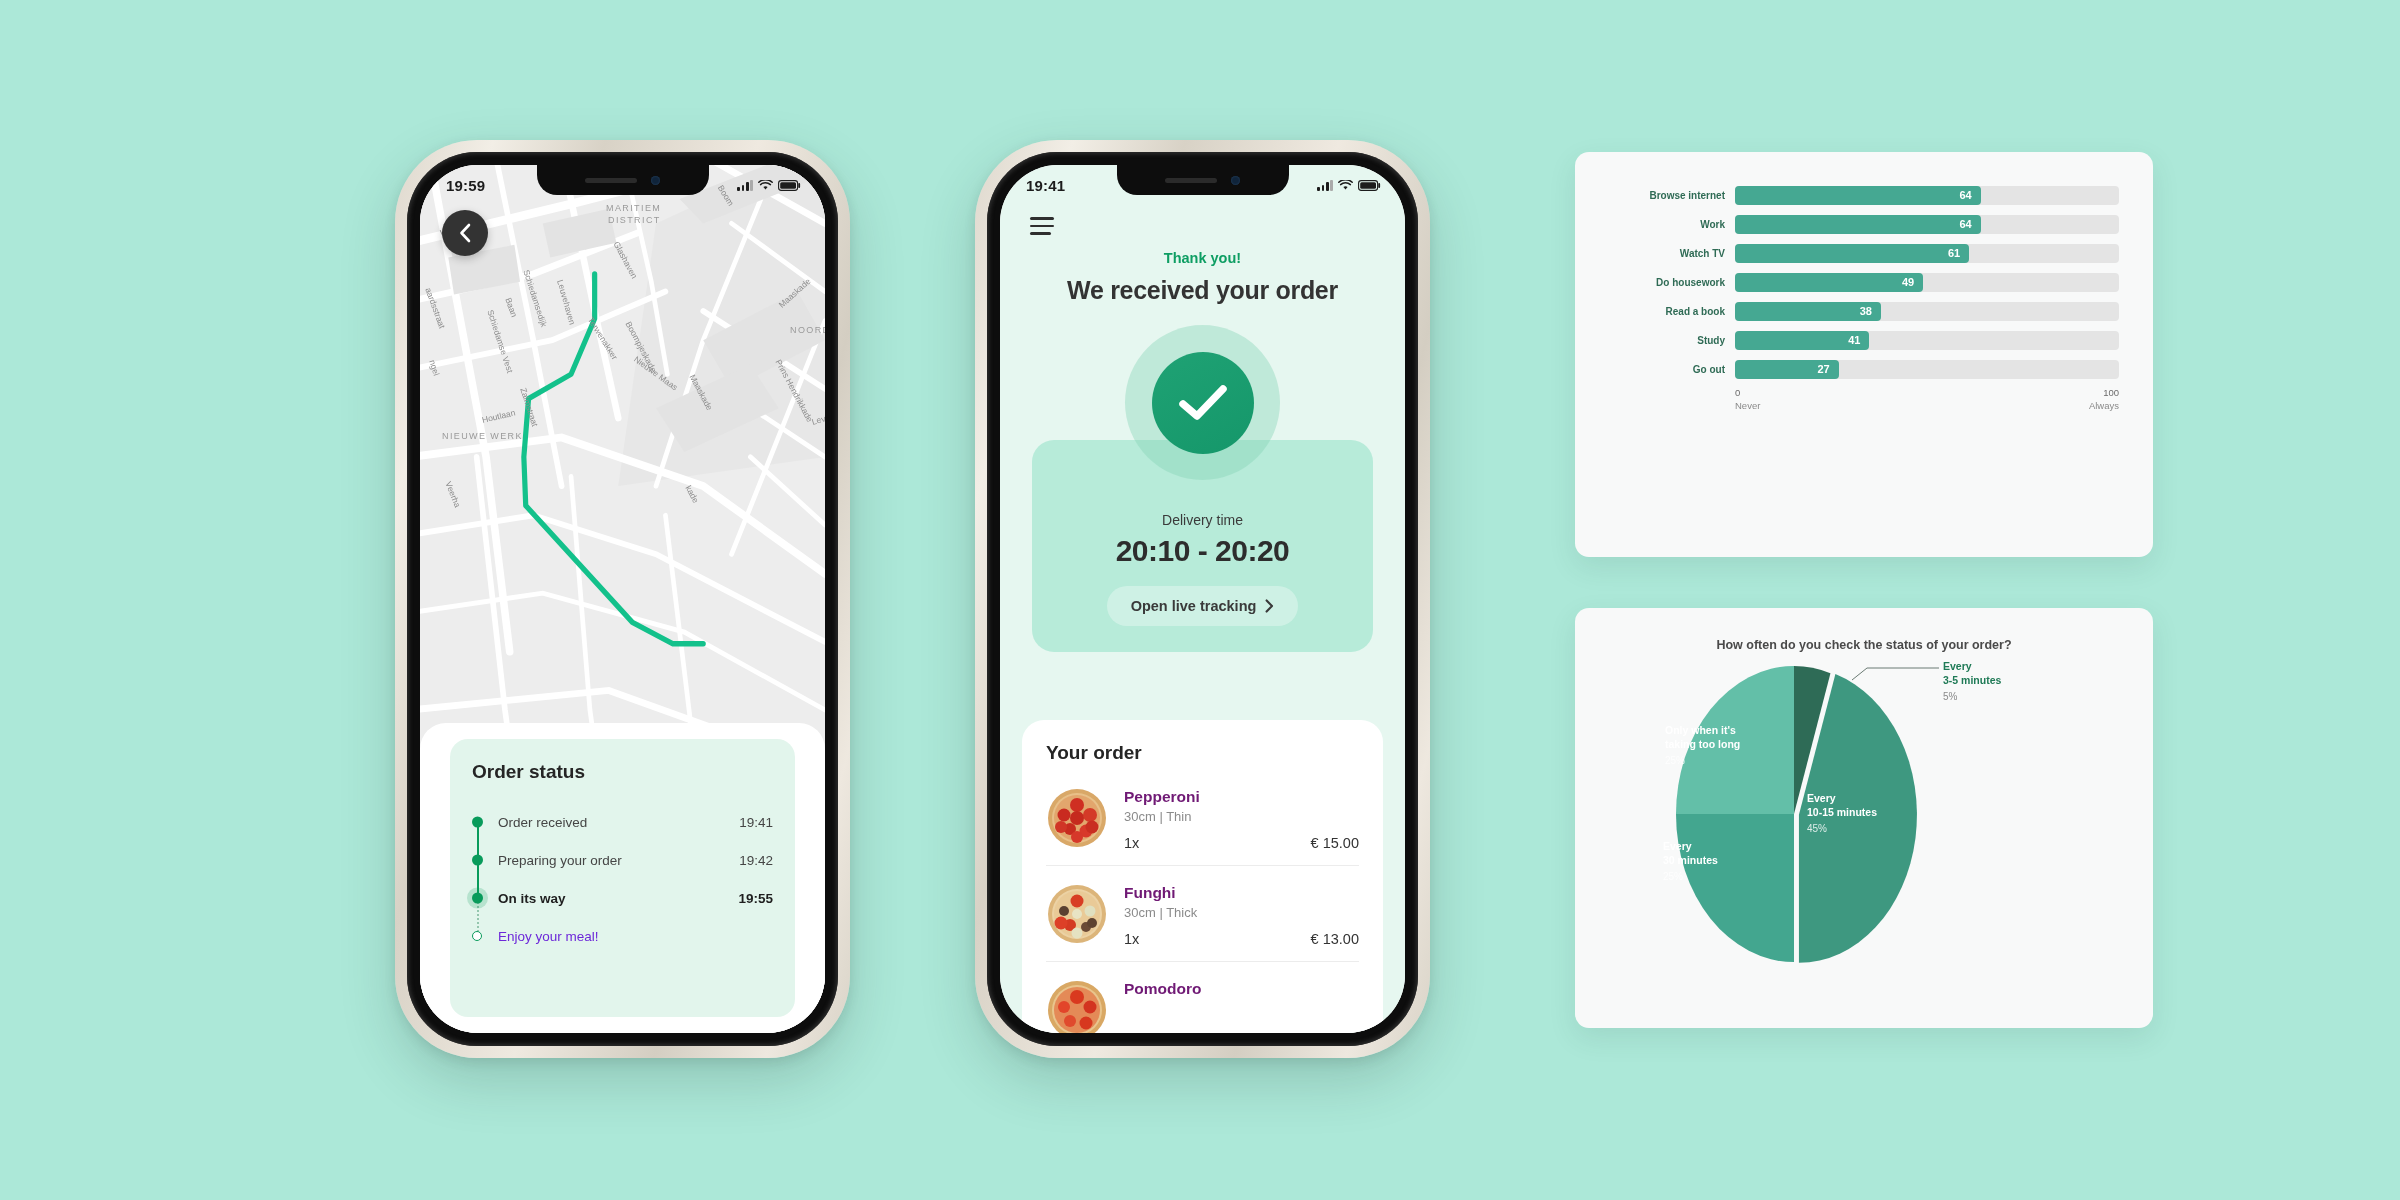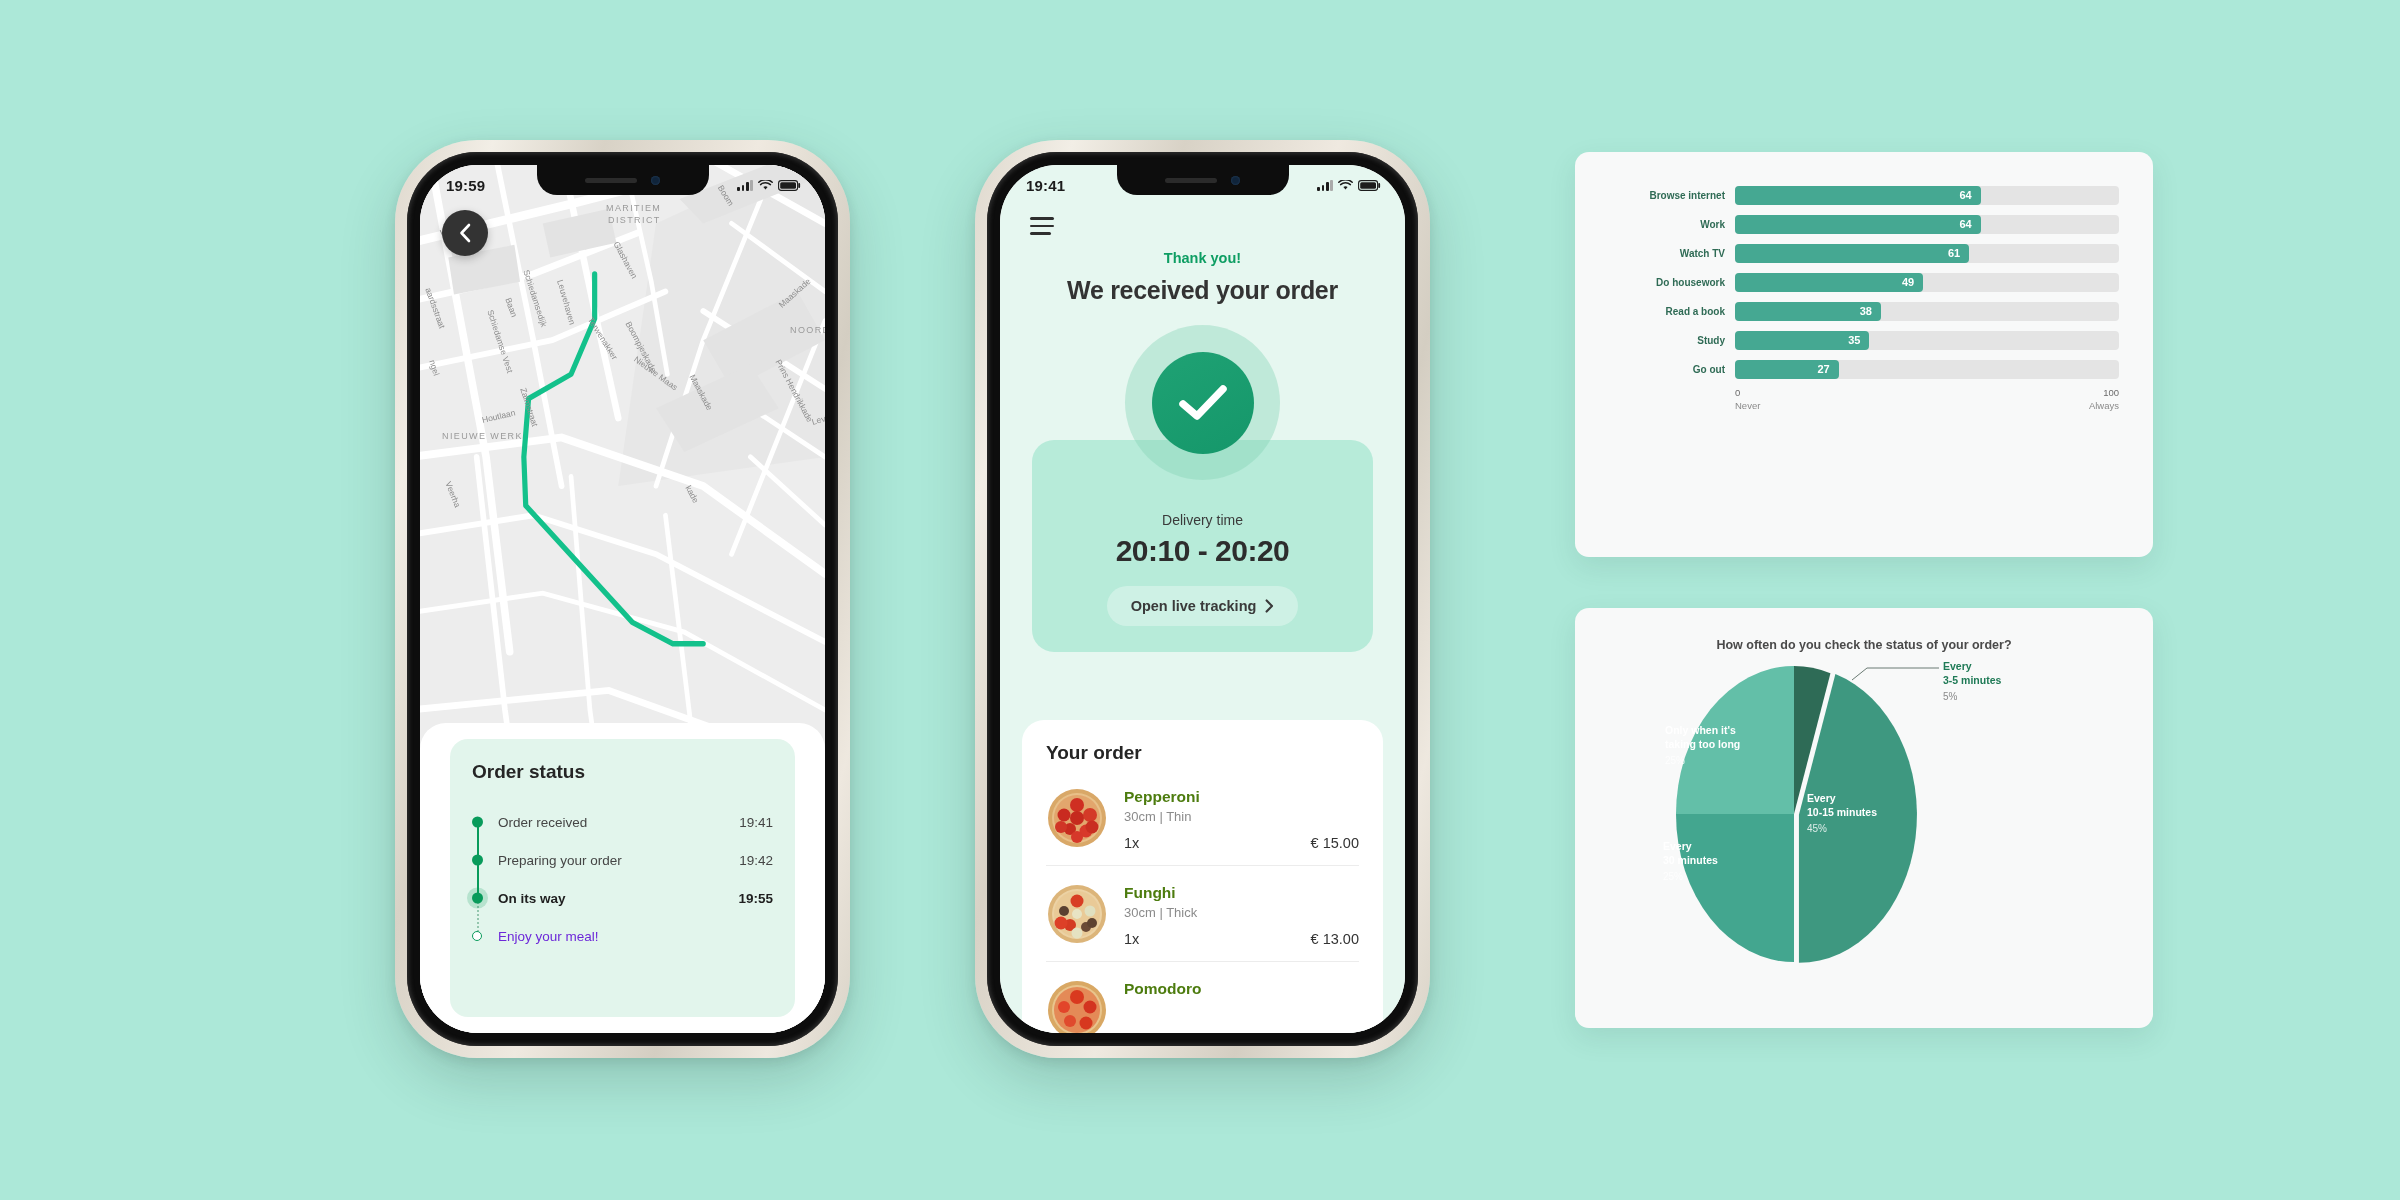--- a/index.html
+++ b/index.html
@@ -215,21 +215,21 @@
   .order-card {
     position: absolute; left: 22px; right: 22px; top: 555px; bottom: 0;
     background: #fff; border-top-left-radius: 22px; border-top-right-radius: 22px;
     padding: 22px 24px 0;
     overflow: hidden;
   }
   .order-title { font-size: 19px; font-weight: 700; color: #252525; margin-bottom: 6px; }
   .order-item { padding: 17px 0 14px; display: flex; gap: 16px; border-bottom: 1px solid #ececec; }
   .oi-img { width: 62px; height: 62px; flex: none; border-radius: 50%; position: relative; }
   .oi-body { flex: 1; padding-top: 1px; }
-  .oi-name { font-size: 15.5px; font-weight: 700; color: #4d7c0f; }
+  .oi-name { font-size: 15.5px; font-weight: 700; color: #701a75; }
   .oi-spec { font-size: 13px; color: #8b8b8b; margin-top: 3px; }
   .oi-foot { display: flex; justify-content: space-between; align-items: baseline; margin-top: 11px; }
   .oi-qty { font-size: 14.5px; color: #333; }
   .oi-price { font-size: 14.5px; color: #333; }
 
   
   .panel {
     position: absolute;
     background: #F8F9F9;
     border-radius: 14px;
@@ -652,21 +652,21 @@
         <div class="bar-track" style="background: rgb(228, 228, 228);">
           <div class="bar-fill" style="width: 38%; background: rgb(69, 168, 146);">
             <span>38</span>
           </div>
         </div>
       </div>
       <div class="bar-row">
         <div class="bar-cat">Study</div>
         <div class="bar-track" style="background: rgb(228, 228, 228);">
           <div class="bar-fill" style="width: 35%; background: rgb(69, 168, 146);">
-            <span>35</span>
+            <span>41</span>
           </div>
         </div>
       </div>
       <div class="bar-row">
         <div class="bar-cat">Go out</div>
         <div class="bar-track" style="background: rgb(228, 228, 228);">
           <div class="bar-fill" style="width: 27%; background: rgb(69, 168, 146);">
             <span>27</span>
           </div>
         </div>

